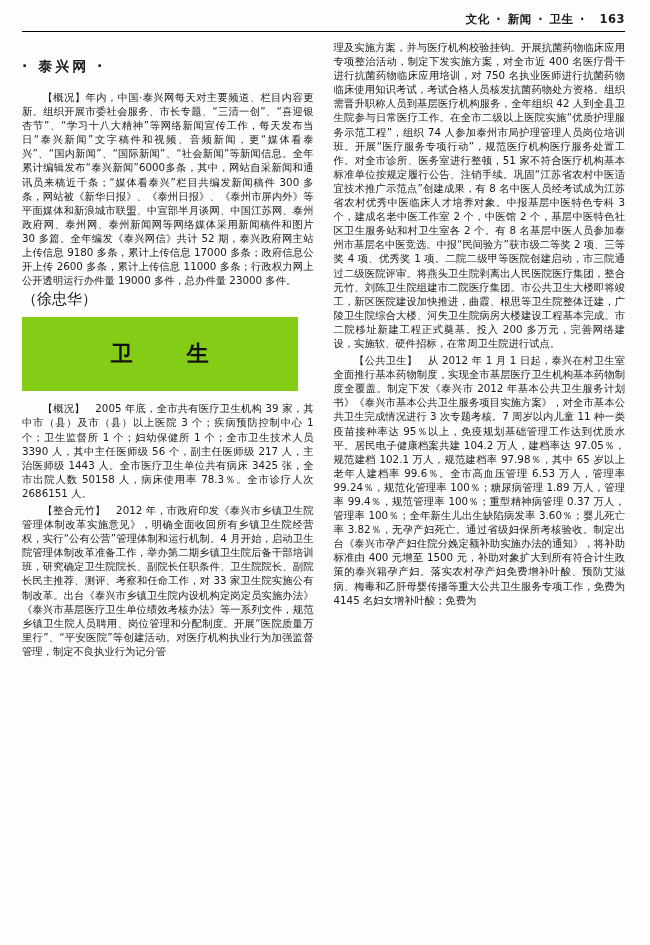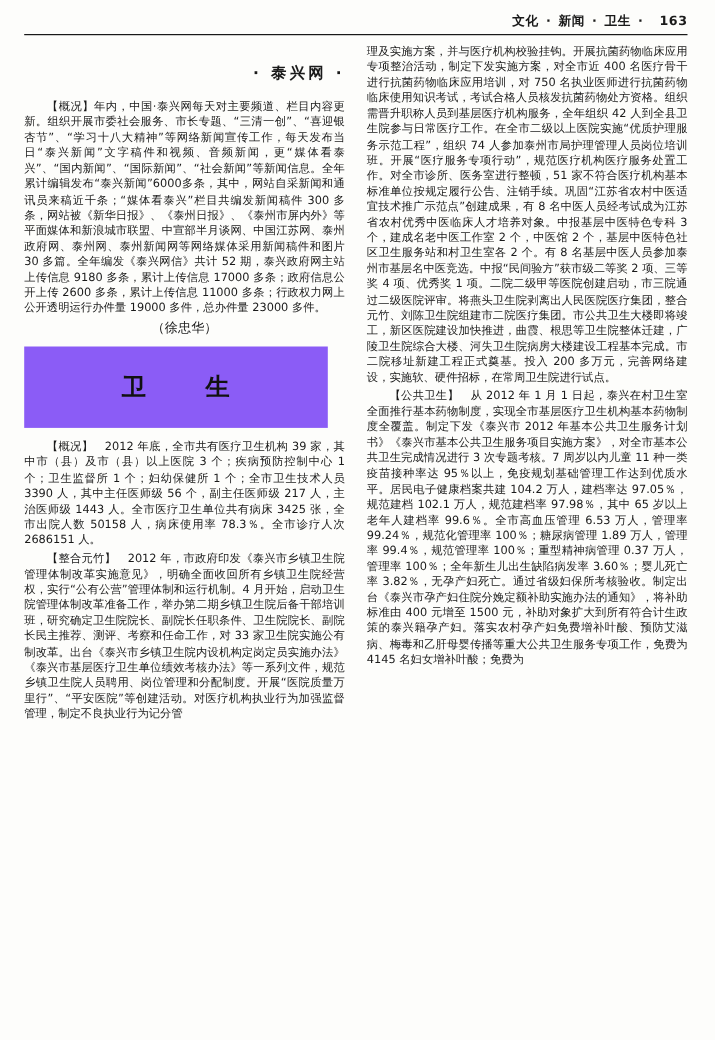--- a/index.html
+++ b/index.html
@@ -67,35 +67,35 @@
     text-align: justify;
     text-justify: inter-ideograph;
     text-indent: 2em;
   }
   p.noindent {
     text-indent: 0;
   }
   .site-title {
     font-size: 14px;
     font-weight: bold;
-    text-align: right;
+    text-align: left;
     letter-spacing: 3px;
     margin: 18px 0 14px 0;
   }
   .tag {
     font-weight: normal;
   }
   .signature {
-    text-align: center;
-    font-size: 12px;
+    text-align: left;
+    font-size: 15px;
     margin-top: 2px;
     margin-bottom: 4px;
   }
   .gray-band {
-    background: #8b5cf6;
+    background: #84cc16;
     height: 74px;
     margin: 8px 16px 10px 0;
     display: flex;
     align-items: center;
     justify-content: center;
   }
   .gray-band .band-title {
     font-size: 22px;
     font-weight: bold;
     letter-spacing: 16px;
@@ -130,21 +130,21 @@
       <div class="site-title">· 泰兴网 ·</div>
 
       <p class="block"><span class="tag">【概况】</span><span>年内，中国·泰兴网每天对主要频道、栏目内容更新。组织开展市委社会服务、市长专题、“三清一创”、“喜迎银杏节”、“学习十八大精神”等网络新闻宣传工作，每天发布当日“泰兴新闻”文字稿件和视频、音频新闻，更“媒体看泰兴”、“国内新闻”、“国际新闻”、“社会新闻”等新闻信息。全年累计编辑发布“泰兴新闻”6000多条，其中，网站自采新闻和通讯员来稿近千条；“媒体看泰兴”栏目共编发新闻稿件 300 多条，网站被《新华日报》、《泰州日报》、《泰州市屏内外》等平面媒体和新浪城市联盟、中宣部半月谈网、中国江苏网、泰州政府网、泰州网、泰州新闻网等网络媒体采用新闻稿件和图片 30 多篇。全年编发《泰兴网信》共计 52 期，泰兴政府网主站上传信息 9180 多条，累计上传信息 17000 多条；政府信息公开上传 2600 多条，累计上传信息 11000 多条；行政权力网上公开透明运行办件量 19000 多件，总办件量 23000 多件。</span></p>
 
       <div class="signature">（徐忠华）</div>
 
       <div class="gray-band">
         <div class="band-title">卫　生</div>
       </div>
 
-      <p class="block"><span class="tag">【概况】</span>　<span>2012 年底，全市共有医疗卫生机构 39 家，其中市（县）及市（县）以上医院 3 个；疾病预防控制中心 1 个；卫生监督所 1 个；妇幼保健所 1 个；全市卫生技术人员 3390 人，其中主任医师级 56 个，副主任医师级 217 人，主治医师级 1443 人。全市医疗卫生单位共有病床 3425 张，全市出院人数 50158 人，病床使用率 78.3％。全市诊疗人次 2686151 人。</span></p>
+      <p class="block"><span class="tag">【概况】</span>　<span>2005 年底，全市共有医疗卫生机构 39 家，其中市（县）及市（县）以上医院 3 个；疾病预防控制中心 1 个；卫生监督所 1 个；妇幼保健所 1 个；全市卫生技术人员 3390 人，其中主任医师级 56 个，副主任医师级 217 人，主治医师级 1443 人。全市医疗卫生单位共有病床 3425 张，全市出院人数 50158 人，病床使用率 78.3％。全市诊疗人次 2686151 人。</span></p>
 
       <p class="block"><span class="tag">【整合元竹】</span>　<span>2012 年，市政府印发《泰兴市乡镇卫生院管理体制改革实施意见》，明确全面收回所有乡镇卫生院经营权，实行“公有公营”管理体制和运行机制。4 月开始，启动卫生院管理体制改革准备工作，举办第二期乡镇卫生院后备干部培训班，研究确定卫生院院长、副院长任职条件、卫生院院长、副院长民主推荐、测评、考察和任命工作，对 33 家卫生院实施公有制改革。出台《泰兴市乡镇卫生院内设机构定岗定员实施办法》《泰兴市基层医疗卫生单位绩效考核办法》等一系列文件，规范乡镇卫生院人员聘用、岗位管理和分配制度。开展“医院质量万里行”、“平安医院”等创建活动。对医疗机构执业行为加强监督管理，制定不良执业行为记分管</span></p>
 
     </div>
 
     <div class="col">
 
       <p class="block noindent"><span>理及实施方案，并与医疗机构校验挂钩。开展抗菌药物临床应用专项整治活动，制定下发实施方案，对全市近 400 名医疗骨干进行抗菌药物临床应用培训，对 750 名执业医师进行抗菌药物临床使用知识考试，考试合格人员核发抗菌药物处方资格。组织需晋升职称人员到基层医疗机构服务，全年组织 42 人到全县卫生院参与日常医疗工作。在全市二级以上医院实施“优质护理服务示范工程”，组织 74 人参加泰州市局护理管理人员岗位培训班。开展“医疗服务专项行动”，规范医疗机构医疗服务处置工作。对全市诊所、医务室进行整顿，51 家不符合医疗机构基本标准单位按规定履行公告、注销手续。巩固“江苏省农村中医适宜技术推广示范点”创建成果，有 8 名中医人员经考试成为江苏省农村优秀中医临床人才培养对象。中报基层中医特色专科 3 个，建成名老中医工作室 2 个，中医馆 2 个，基层中医特色社区卫生服务站和村卫生室各 2 个。有 8 名基层中医人员参加泰州市基层名中医竞选。中报“民间验方”获市级二等奖 2 项、三等奖 4 项、优秀奖 1 项。二院二级甲等医院创建启动，市三院通过二级医院评审。将燕头卫生院剥离出人民医院医疗集团，整合元竹、刘陈卫生院组建市二院医疗集团。市公共卫生大楼即将竣工，新区医院建设加快推进，曲霞、根思等卫生院整体迁建，广陵卫生院综合大楼、河失卫生院病房大楼建设工程基本完成。市二院移址新建工程正式奠基。投入 200 多万元，完善网络建设，实施软、硬件招标，在常周卫生院进行试点。</span></p>
 
       <p class="block"><span class="tag">【公共卫生】</span>　<span>从 2012 年 1 月 1 日起，泰兴在村卫生室全面推行基本药物制度，实现全市基层医疗卫生机构基本药物制度全覆盖。制定下发《泰兴市 2012 年基本公共卫生服务计划书》《泰兴市基本公共卫生服务项目实施方案》，对全市基本公共卫生完成情况进行 3 次专题考核。7 周岁以内儿童 11 种一类疫苗接种率达 95％以上，免疫规划基础管理工作达到优质水平。居民电子健康档案共建 104.2 万人，建档率达 97.05％，规范建档 102.1 万人，规范建档率 97.98％，其中 65 岁以上老年人建档率 99.6％。全市高血压管理 6.53 万人，管理率 99.24％，规范化管理率 100％；糖尿病管理 1.89 万人，管理率 99.4％，规范管理率 100％；重型精神病管理 0.37 万人，管理率 100％；全年新生儿出生缺陷病发率 3.60％；婴儿死亡率 3.82％，无孕产妇死亡。通过省级妇保所考核验收。制定出台《泰兴市孕产妇住院分娩定额补助实施办法的通知》，将补助标准由 400 元增至 1500 元，补助对象扩大到所有符合计生政策的泰兴籍孕产妇。落实农村孕产妇免费增补叶酸、预防艾滋病、梅毒和乙肝母婴传播等重大公共卫生服务专项工作，免费为 4145 名妇女增补叶酸；免费为</span></p>

